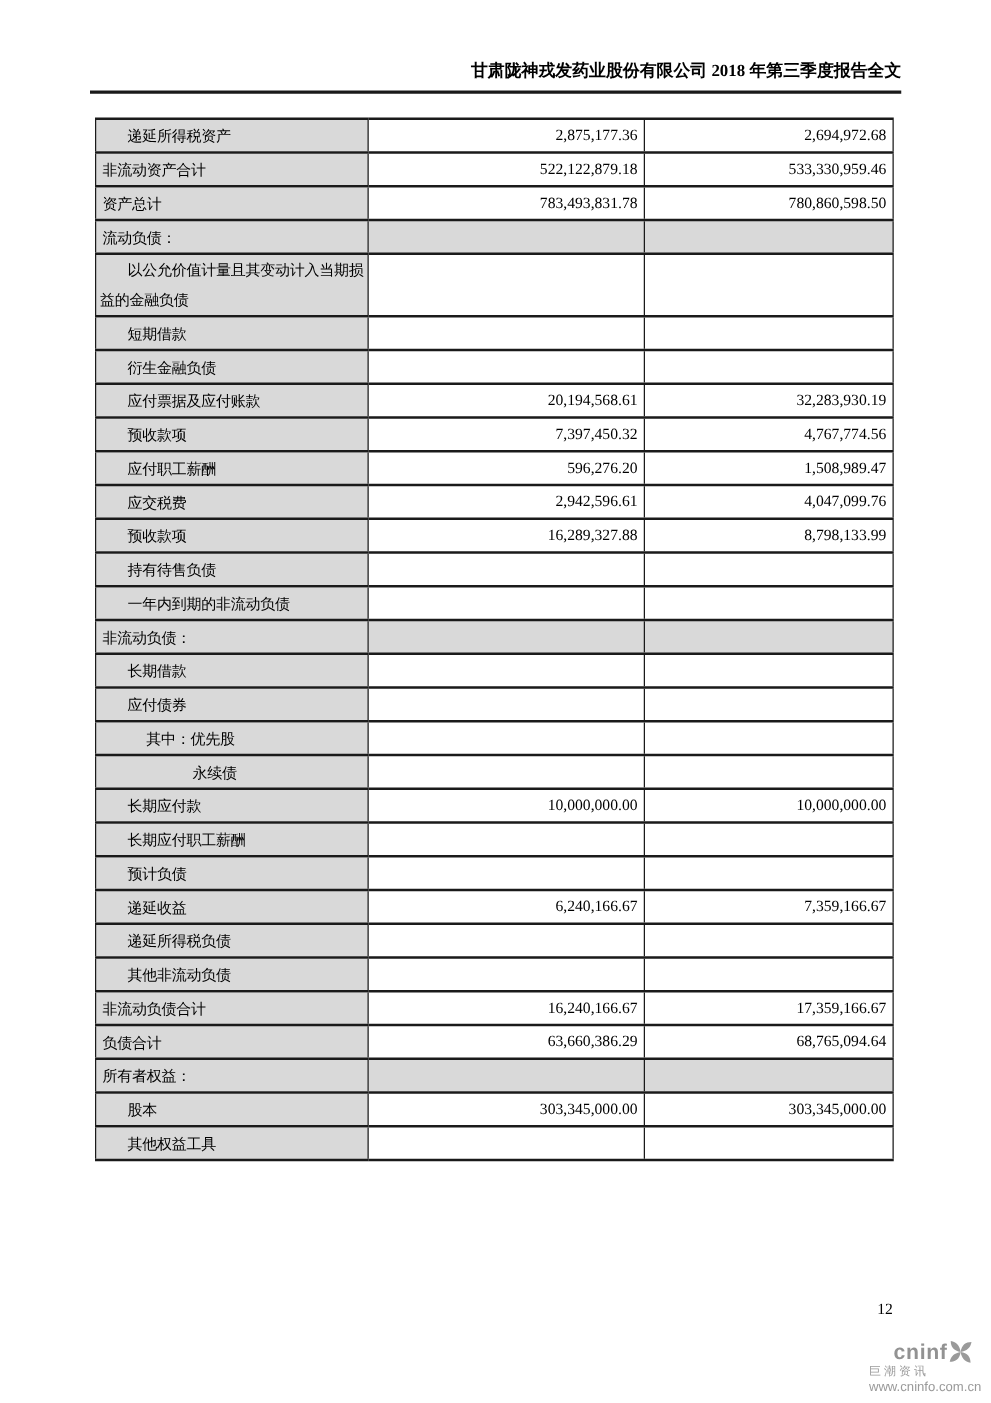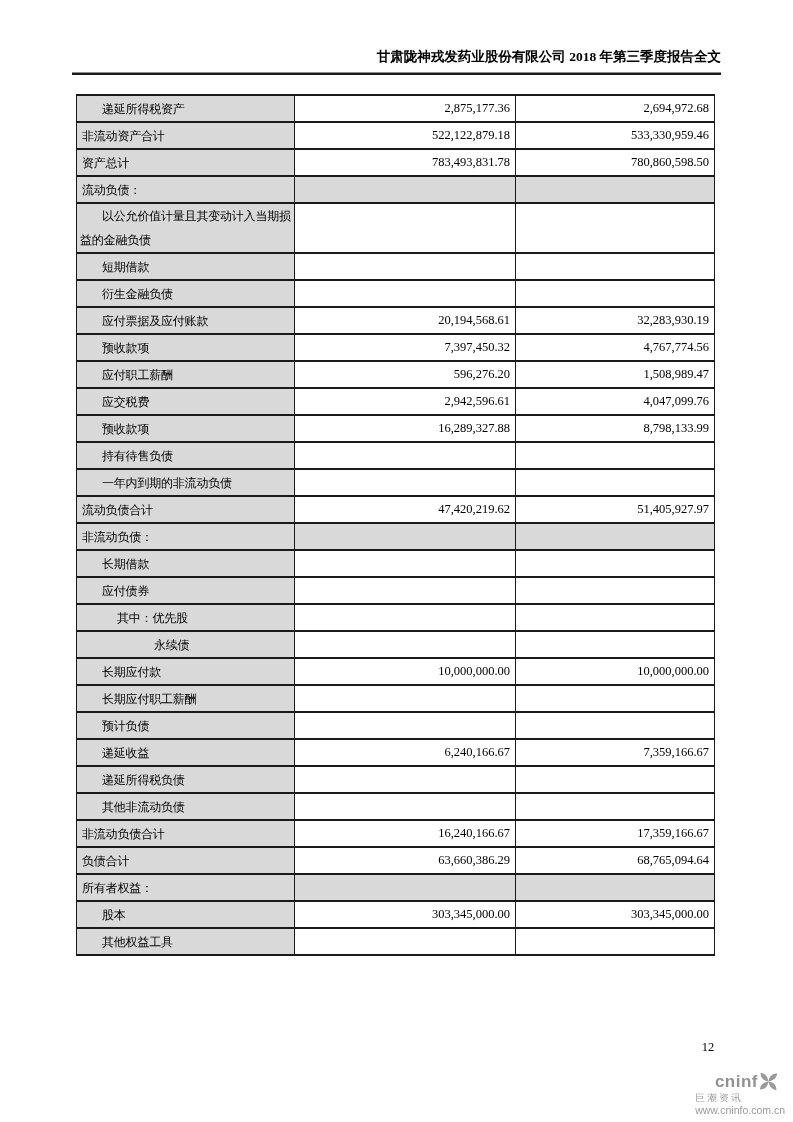--- a/index.html
+++ b/index.html
@@ -164,25 +164,20 @@
         </tr>
         <tr>
           <td class="label ind1">持有待售负债</td>
           <td class="num"></td>
           <td class="num"></td>
         </tr>
         <tr>
           <td class="label ind1">一年内到期的非流动负债</td>
           <td class="num"></td>
           <td class="num"></td>
-        </tr>
-        <tr>
-          <td class="label ind0">流动负债合计</td>
-          <td class="num">47,420,219.62</td>
-          <td class="num">51,405,927.97</td>
         </tr>
         <tr class="section">
           <td class="label ind0">非流动负债：</td>
           <td class="num"></td>
           <td class="num"></td>
         </tr>
         <tr>
           <td class="label ind1">长期借款</td>
           <td class="num"></td>
           <td class="num"></td>

